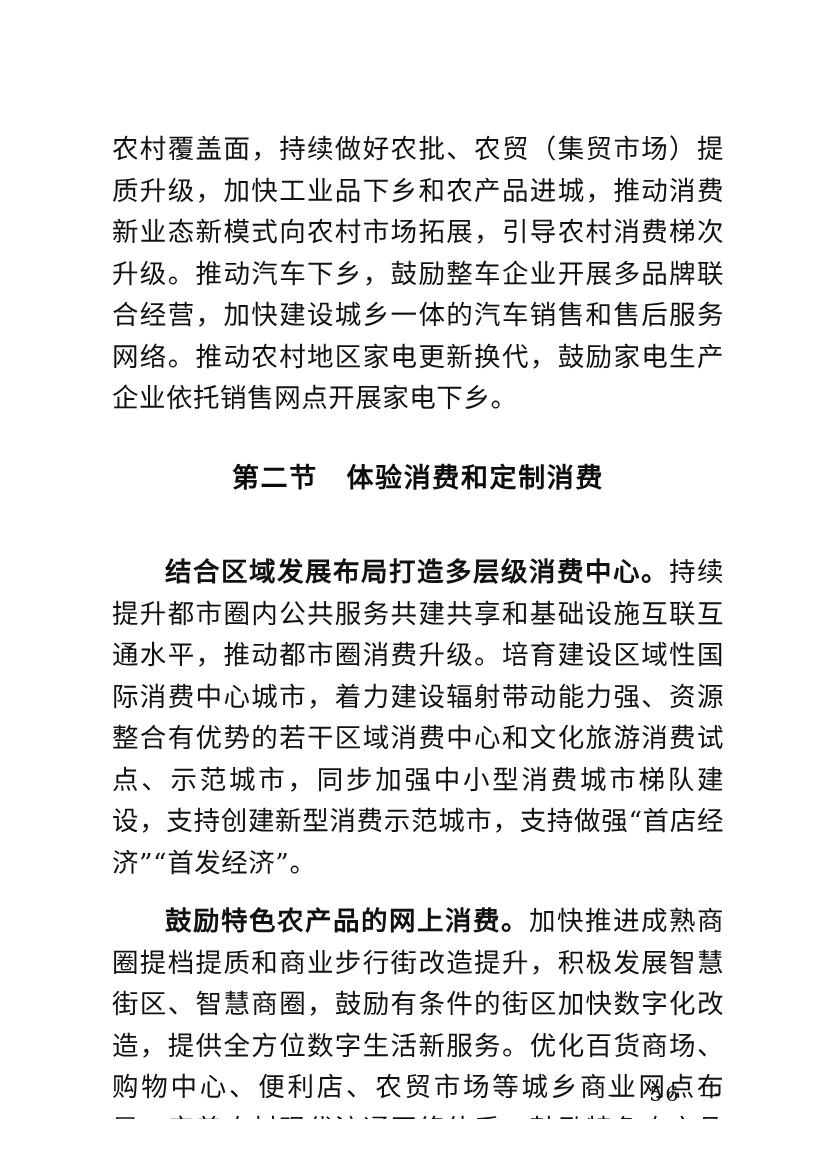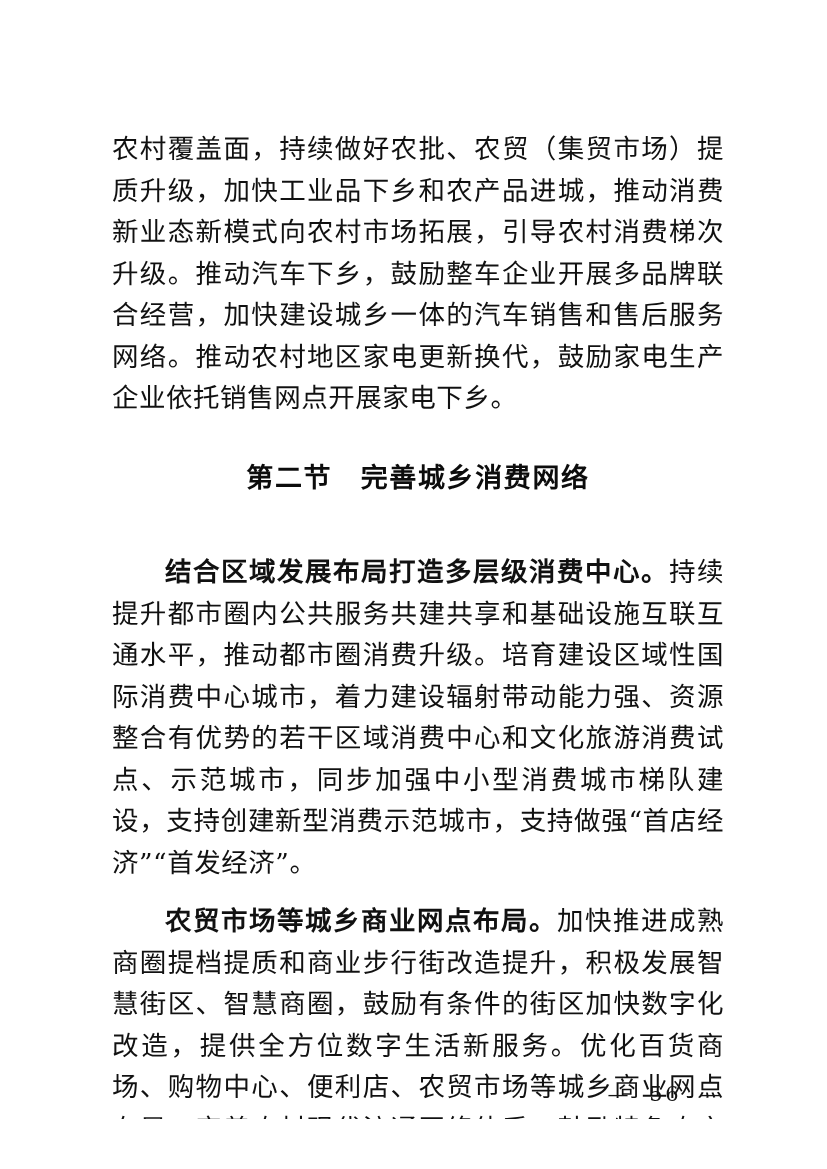--- a/index.html
+++ b/index.html
@@ -87,31 +87,31 @@
 <body>
 
 <div class="page">
 
   <div class="content">
 
     <p class="para">农村覆盖面，持续做好农批、农贸（集贸市场）提质升级，加快工业品下乡和农产品进城，推动消费新业态新模式向农村市场拓展，引导农村消费梯次升级。推动汽车下乡，鼓励整车企业开展多品牌联合经营，加快建设城乡一体的汽车销售和售后服务网络。推动农村地区家电更新换代，鼓励家电生产企业依托销售网点开展家电下乡。</p>
 
     <div class="gap-before-heading"></div>
 
-    <h2 class="section-heading">第二节　完善城乡消费网络</h2>
+    <h2 class="section-heading">第二节　体验消费和定制消费</h2>
 
     <div class="gap-after-heading"></div>
 
     <p class="para indent">
       <span class="lead">结合区域发展布局打造多层级消费中心。</span><span>持续提升都市圈内公共服务共建共享和基础设施互联互通水平，推动都市圈消费升级。培育建设区域性国际消费中心城市，着力建设辐射带动能力强、资源整合有优势的若干区域消费中心和文化旅游消费试点、示范城市，同步加强中小型消费城市梯队建设，支持创建新型消费示范城市，支持做强“首店经济”“首发经济”。</span>
     </p>
 
     <div class="para-gap"></div>
 
     <p class="para indent">
-      <span class="lead">农贸市场等城乡商业网点布局。</span><span>加快推进成熟商圈提档提质和商业步行街改造提升，积极发展智慧街区、智慧商圈，鼓励有条件的街区加快数字化改造，提供全方位数字生活新服务。优化百货商场、购物中心、便利店、农贸市场等城乡商业网点布局，完善农村现代流通网络体系，鼓励特色农产品的网上消费、体验消费和定制消费，拓宽农产品进城消费渠道。完善社区便民消费设施，加快建设便民生活服务圈、城市社区邻里中</span>
+      <span class="lead">鼓励特色农产品的网上消费。</span><span>加快推进成熟商圈提档提质和商业步行街改造提升，积极发展智慧街区、智慧商圈，鼓励有条件的街区加快数字化改造，提供全方位数字生活新服务。优化百货商场、购物中心、便利店、农贸市场等城乡商业网点布局，完善农村现代流通网络体系，鼓励特色农产品的网上消费、体验消费和定制消费，拓宽农产品进城消费渠道。完善社区便民消费设施，加快建设便民生活服务圈、城市社区邻里中</span>
     </p>
 
   </div>
 
   <div class="page-number">—  56  —</div>
 
 </div>
 
 </body></html>

